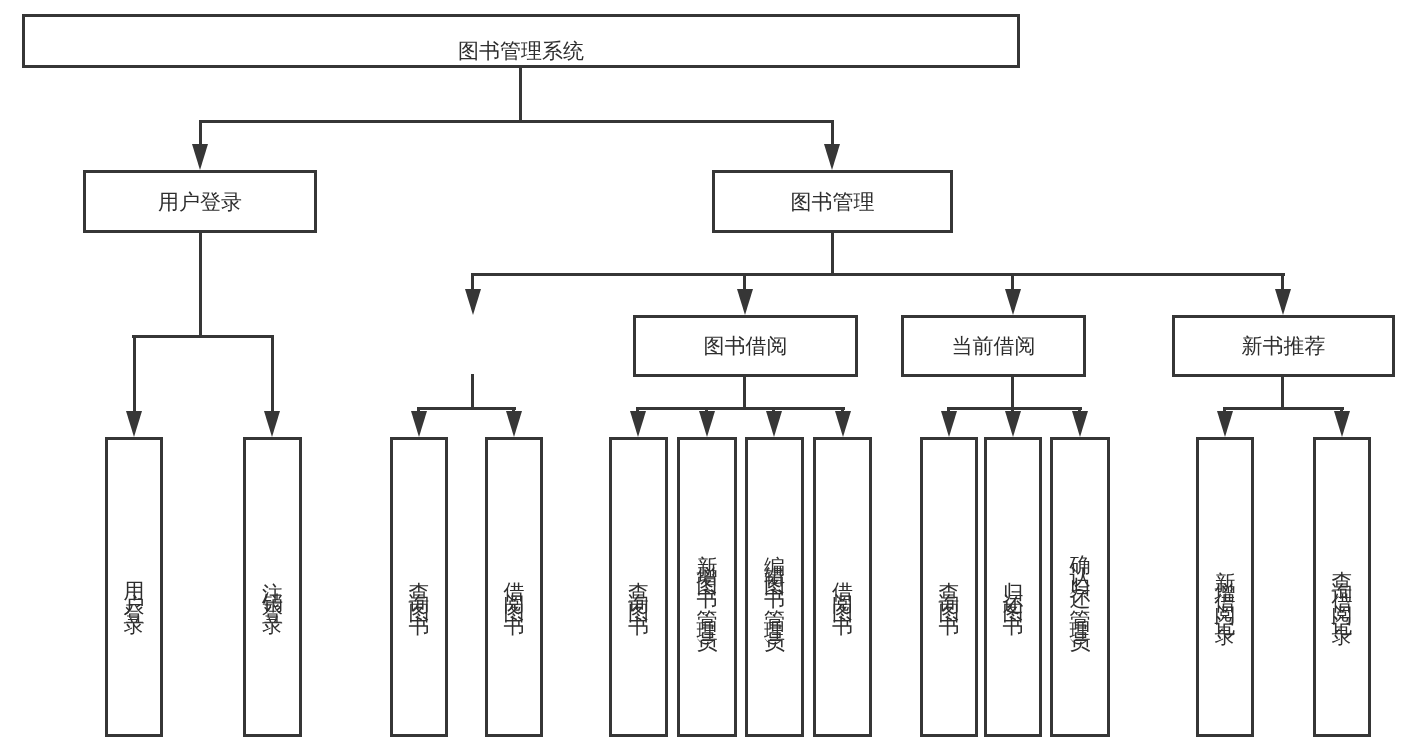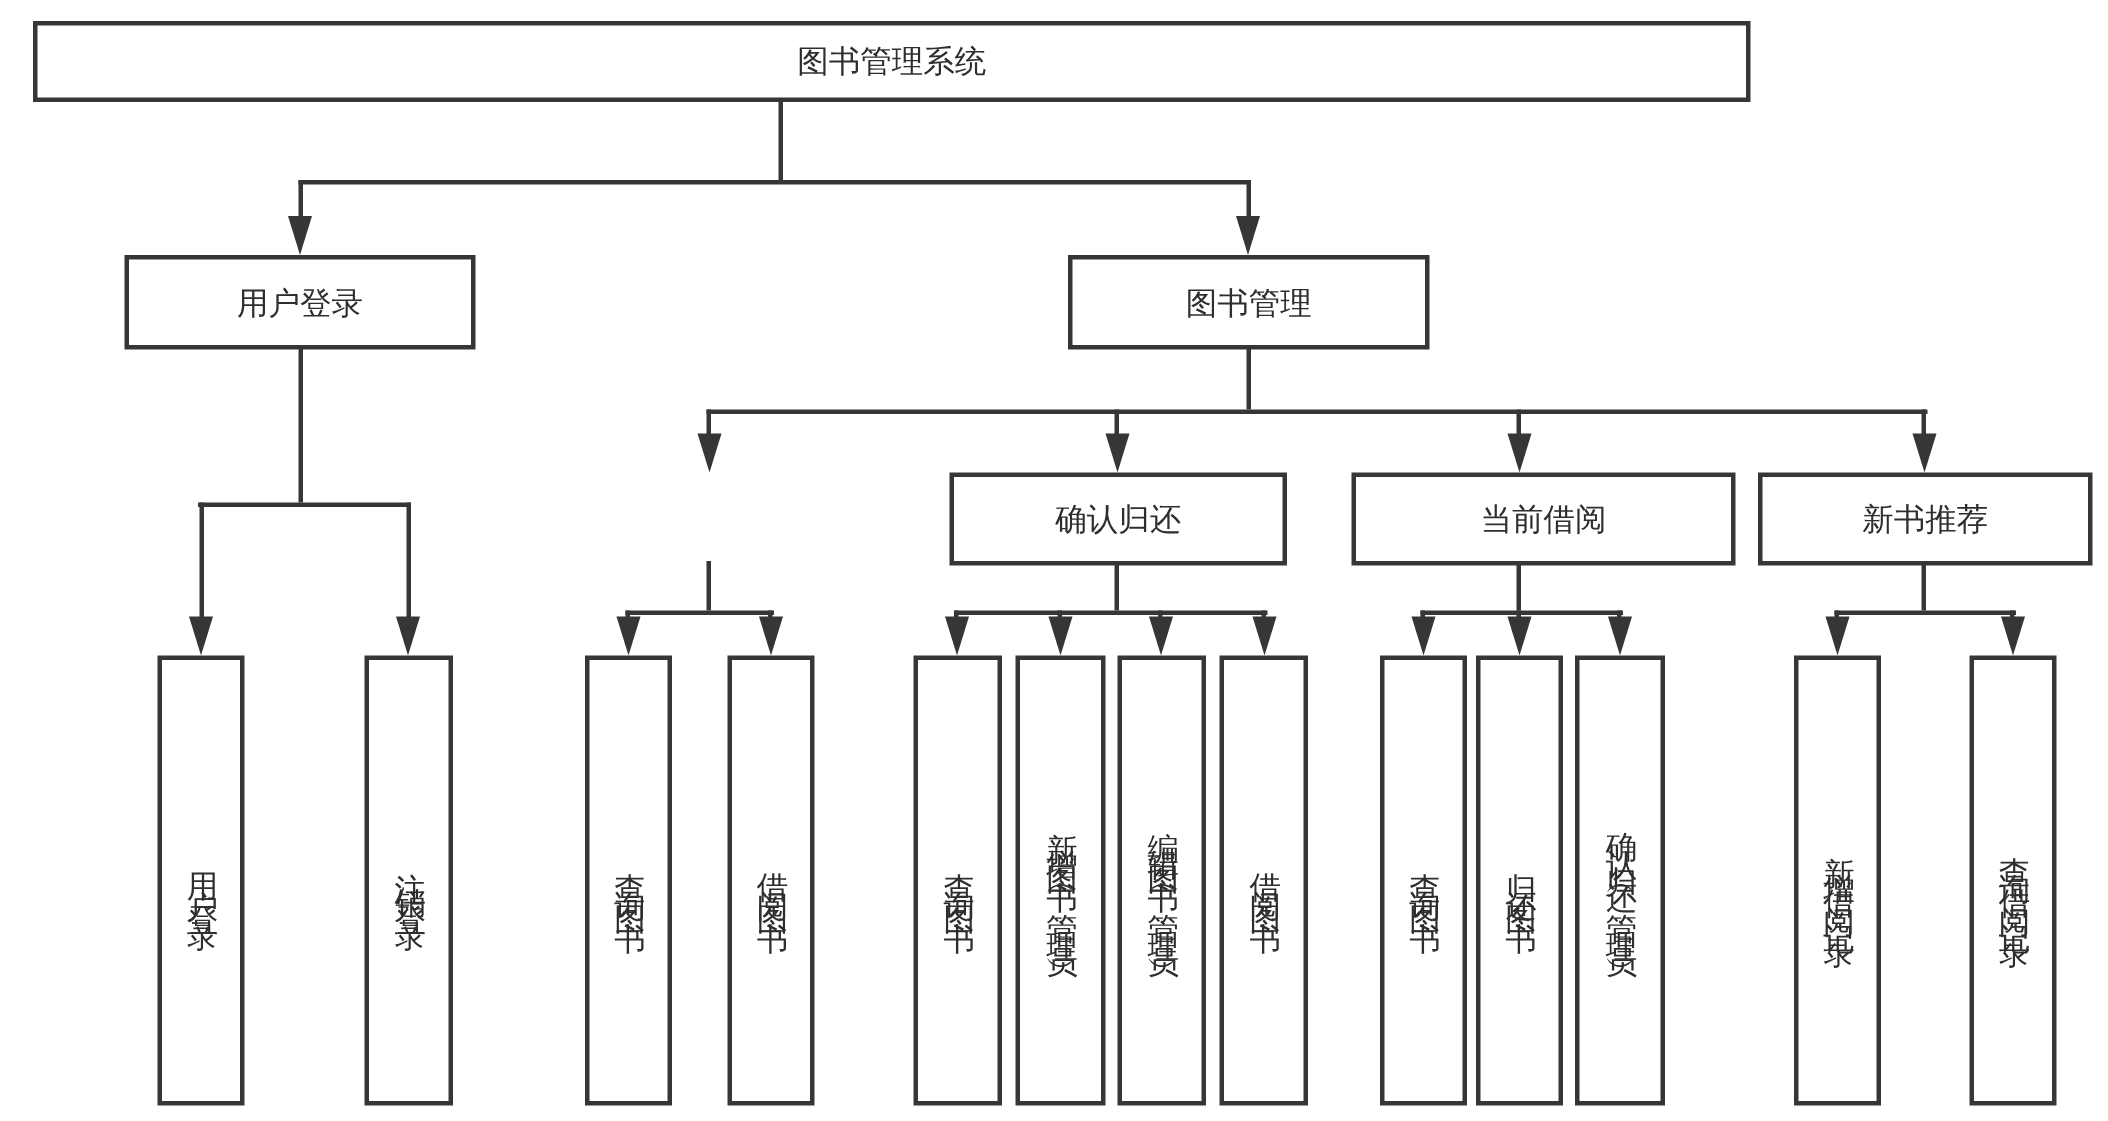--- a/index.html
+++ b/index.html
@@ -25,21 +25,21 @@
   .watermark{
     position:absolute;right:8px;bottom:7px;font-size:20px;color:#a3a3a3;
     letter-spacing:1px;white-space:nowrap;z-index:5;
   }
 </style>
 </head>
 <body>
 
 <div class="canvas">
 
-  <div class="box hbox" style="left:22px;top:14px;width:1145px;height:54px;">
+  <div class="box hbox" style="left:22px;top:14px;width:998px;height:54px;align-items:flex-end;">
     <span>图书管理系统</span>
   </div>
 
   <div class="line" style="left:519px;top:66px;width:3px;height:54px;"></div>
   <div class="line" style="left:199px;top:120px;width:635px;height:3px;"></div>
   <div class="line" style="left:199px;top:120px;width:3px;height:26px;"></div>
   <div class="arrow" style="left:192px;top:144px;"></div>
   <div class="line" style="left:831px;top:120px;width:3px;height:26px;"></div>
   <div class="arrow" style="left:824px;top:144px;"></div>
 
@@ -62,23 +62,23 @@
   <div class="line" style="left:471px;top:273px;width:3px;height:20px;"></div>
   <div class="arrow" style="left:465px;top:289px;"></div>
   <div class="line" style="left:743px;top:273px;width:3px;height:20px;"></div>
   <div class="arrow" style="left:737px;top:289px;"></div>
   <div class="line" style="left:1011px;top:273px;width:3px;height:20px;"></div>
   <div class="arrow" style="left:1005px;top:289px;"></div>
   <div class="line" style="left:1281px;top:273px;width:3px;height:20px;"></div>
   <div class="arrow" style="left:1275px;top:289px;"></div>
 
   <div class="box hbox" style="left:633px;top:315px;width:225px;height:62px;">
-    <span>确认归还</span>
+    <span>图书借阅</span>
   </div>
-  <div class="box hbox" style="left:901px;top:315px;width:256px;height:62px;">
+  <div class="box hbox" style="left:901px;top:315px;width:185px;height:62px;">
     <span>当前借阅</span>
   </div>
   <div class="box hbox" style="left:1172px;top:315px;width:223px;height:62px;">
     <span>新书推荐</span>
   </div>
 
   <div class="line" style="left:471px;top:374px;width:3px;height:33px;"></div>
   <div class="line" style="left:417px;top:407px;width:99px;height:3px;"></div>
   <div class="line" style="left:417px;top:407px;width:3px;height:8px;"></div>
   <div class="arrow" style="left:411px;top:411px;"></div>

